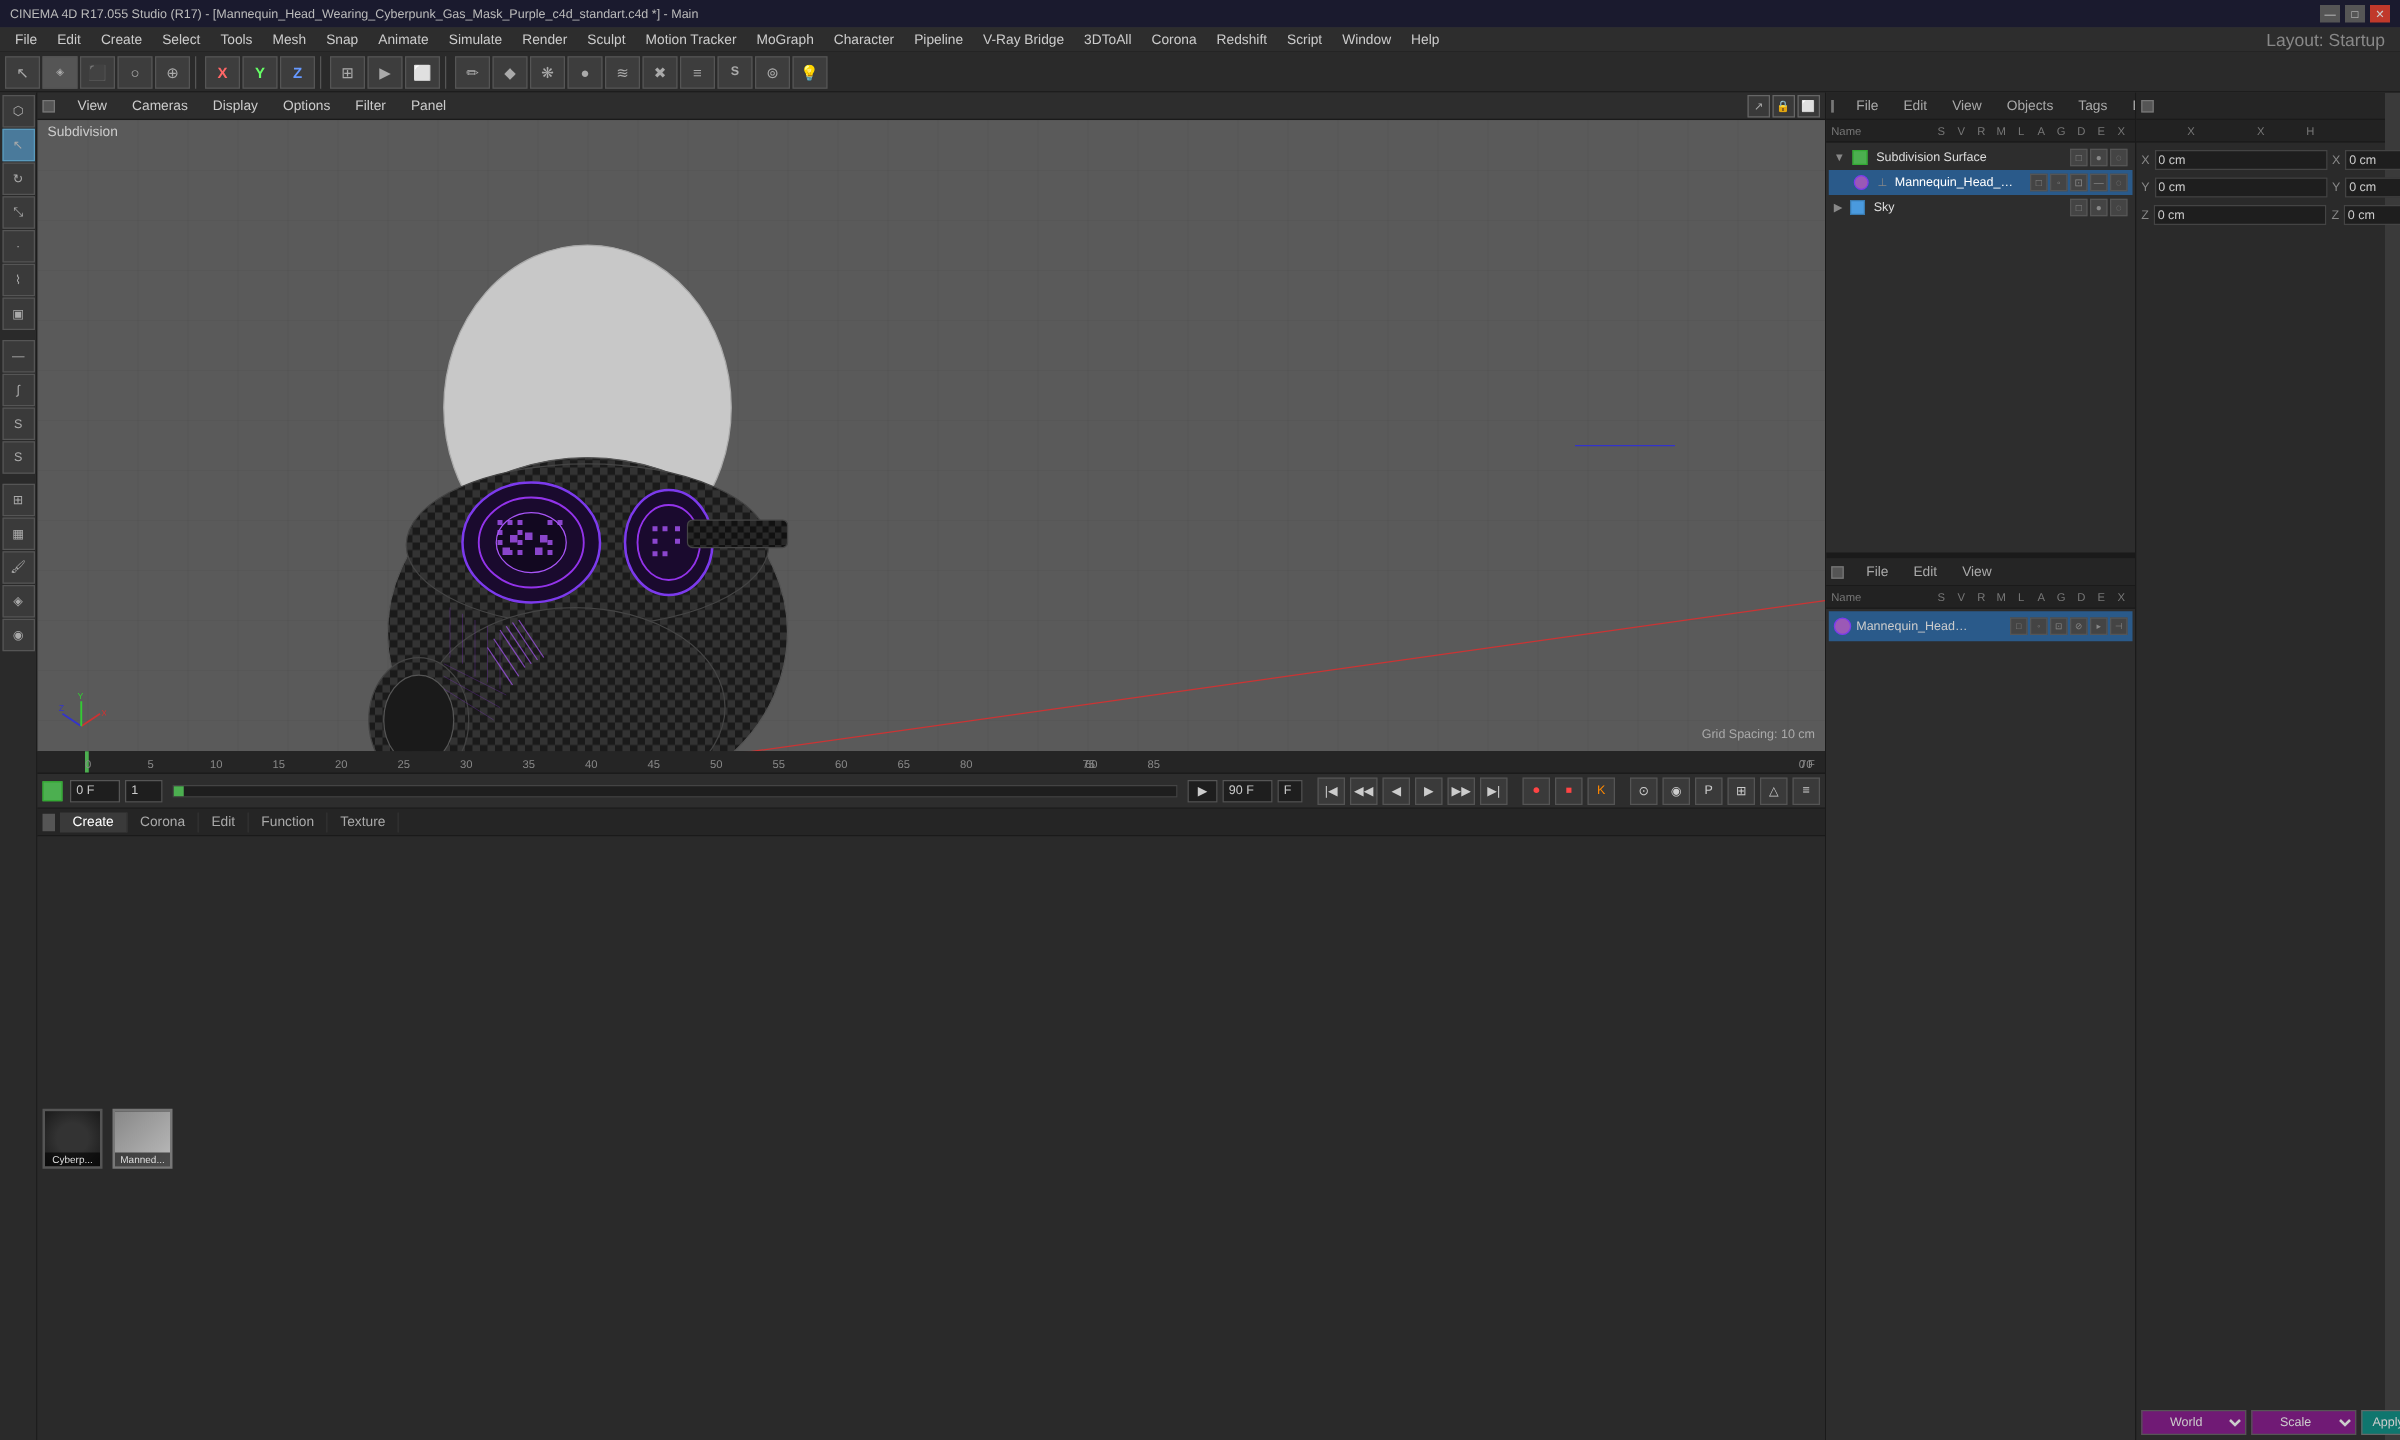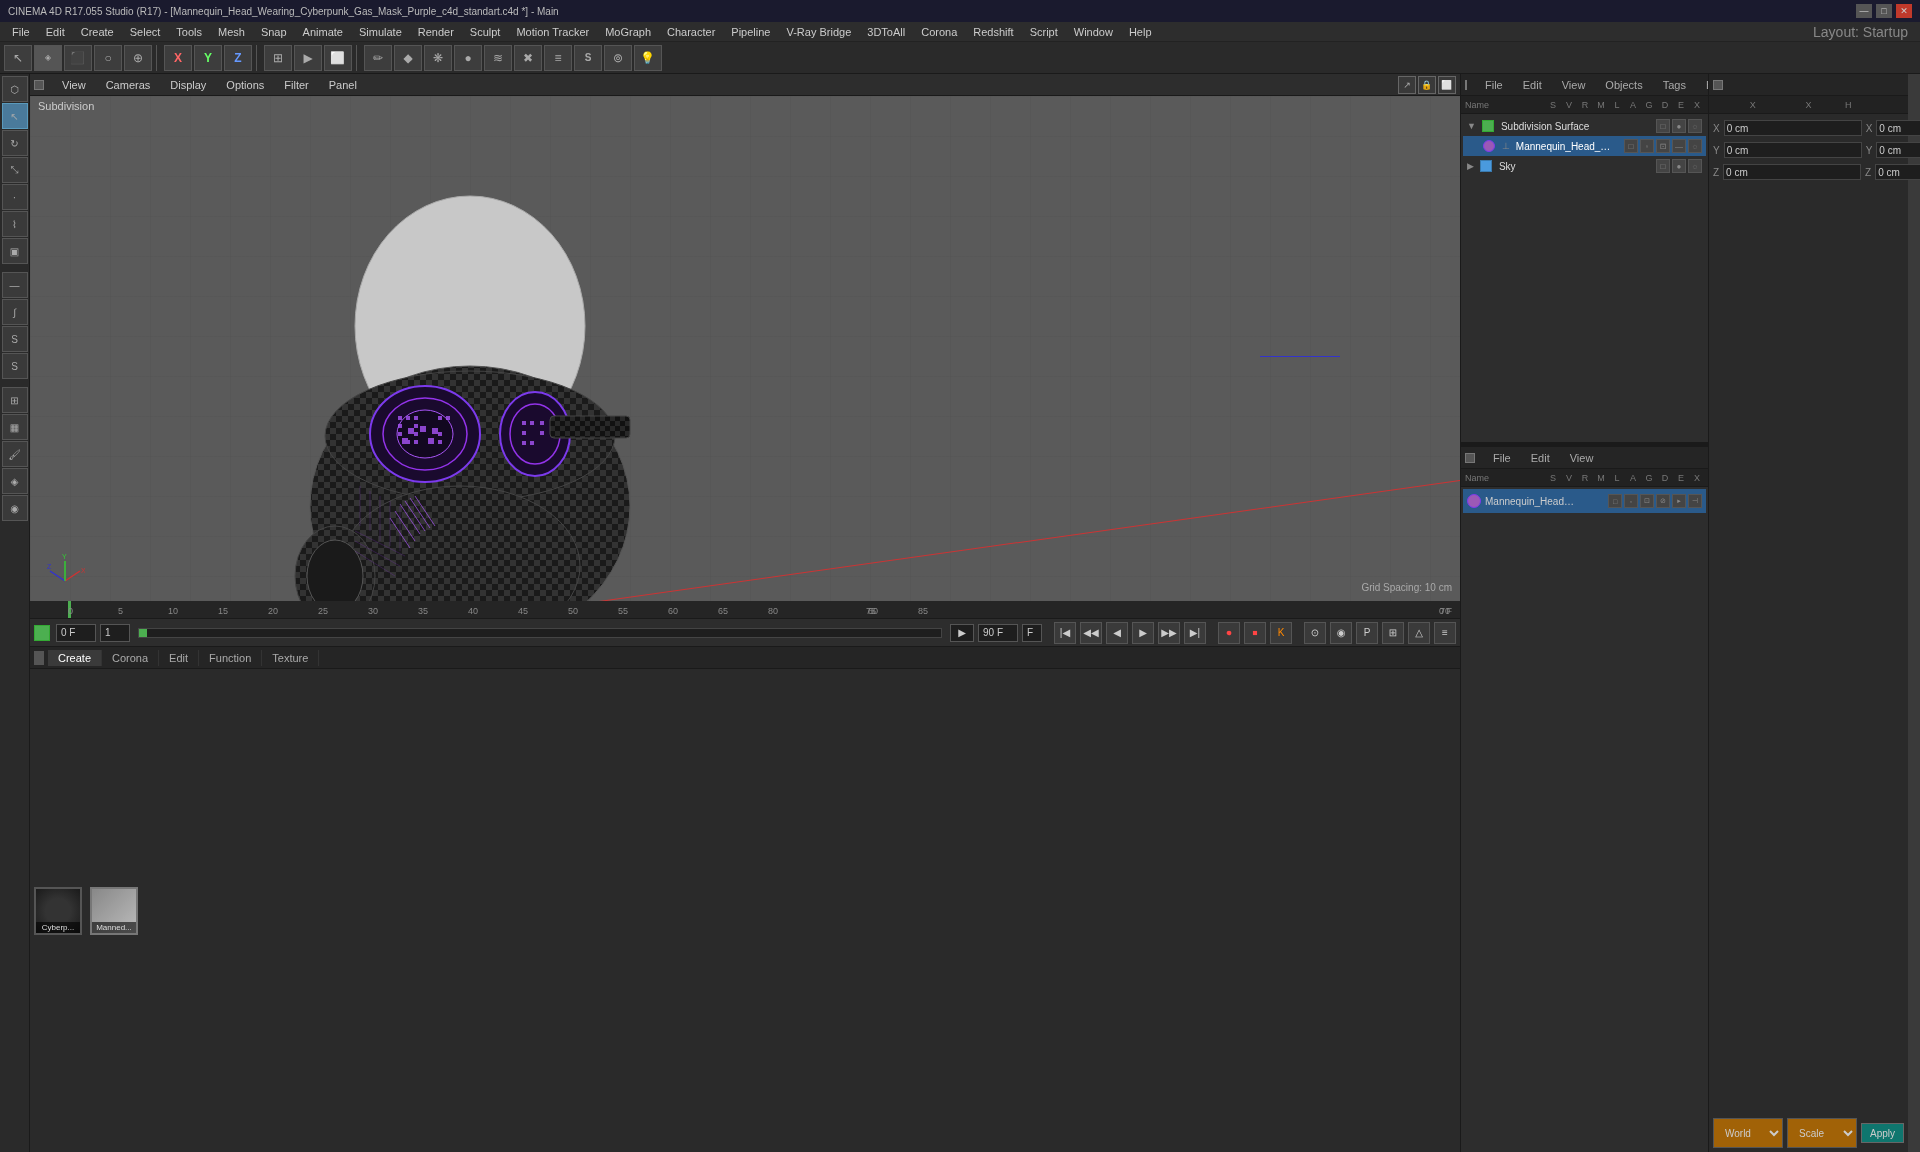--- a/index.html
+++ b/index.html
@@ -379,26 +379,26 @@
     }
 
     #coords-bottom {
       padding: 4px;
       display: flex;
       gap: 4px;
       align-items: center;
     }
     .coord-dropdown {
       flex: 1;
-      height: 30px;
-      background: #a16207;
+      height: 20px;
+      background: #701a75;
       border: 1px solid #555;
       color: #ccc;
       font-size: 10px;
-      padding: 0 7px;
+      padding: 0 18px;
       cursor: pointer;
     }
     .apply-btn {
       height: 20px;
       background: #0f766e;
       border: 1px solid #666;
       color: #ccc;
       font-size: 10px;
       padding: 0 8px;
       cursor: pointer;

